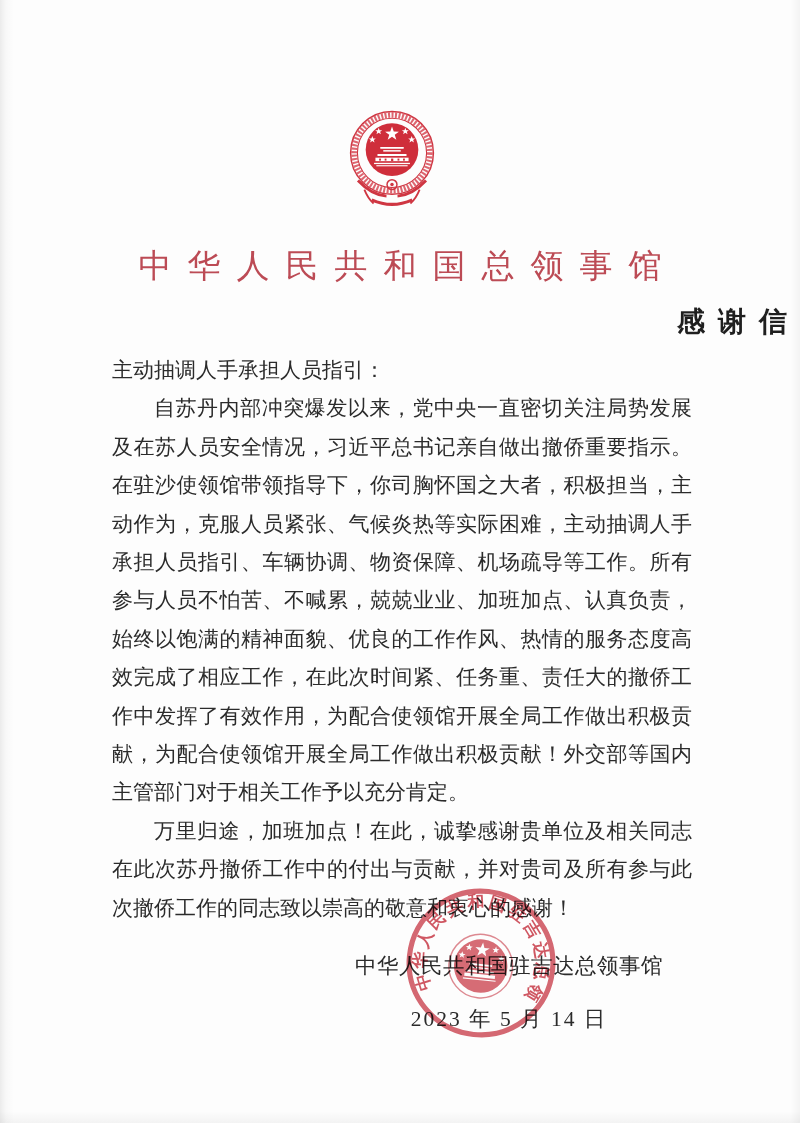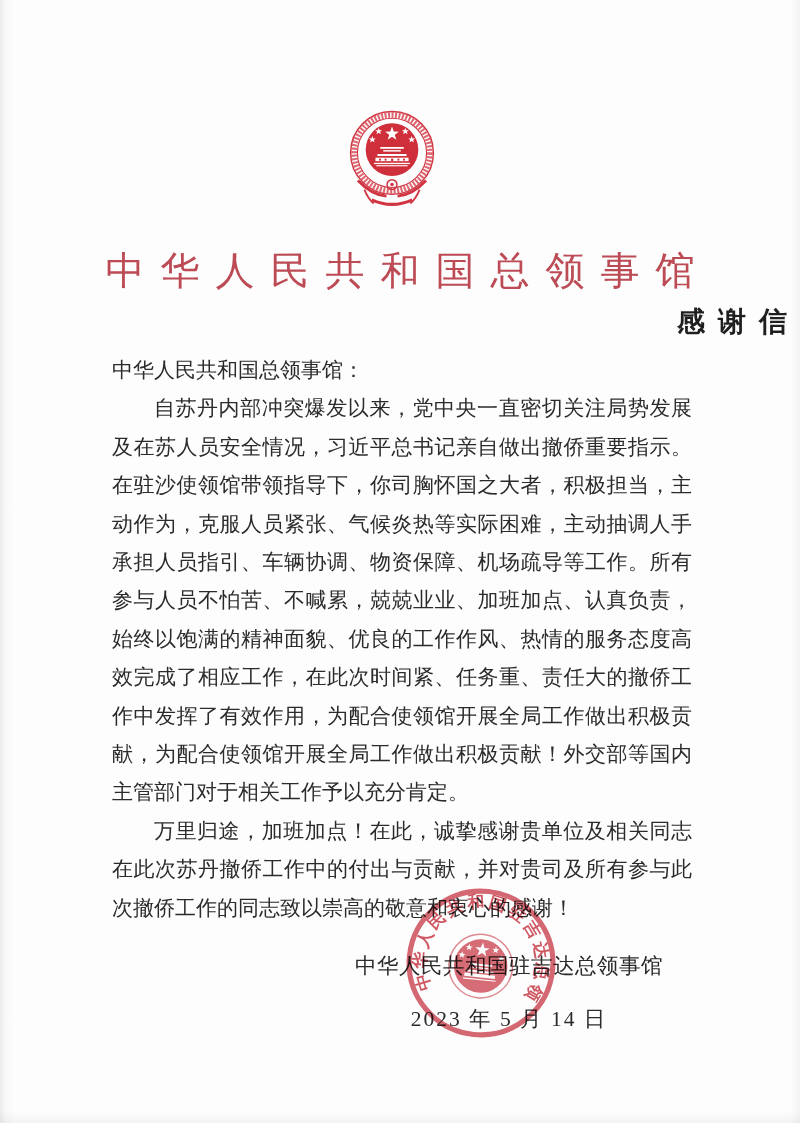--- a/index.html
+++ b/index.html
@@ -20,21 +20,21 @@
   }
   .emblem {
     position: absolute;
     left: 346px; top: 110px;
     width: 92px; height: 106px;
   }
   .org-title {
     position: absolute;
     left: 0; top: 244px; width: 800px;
     text-align: center;
-    font-size: 39px;
+    font-size: 33px;
     color: #bc4b55;
     letter-spacing: 16px;
     text-indent: 16px;
     font-weight: 400;
     font-family: "Liberation Serif", serif;
   }
   .letter-title {
     position: absolute;
     left: 0; top: 303px; width: 800px;
     text-align: right;
@@ -117,21 +117,21 @@
     <path d="M28,97 Q50,107 72,97" fill="none" stroke="#cf3642" stroke-width="3.4"></path>
     <path d="M20,86 Q24,96 30,101" fill="none" stroke="#cf3642" stroke-width="2"></path>
     <path d="M80,86 Q76,96 70,101" fill="none" stroke="#cf3642" stroke-width="2"></path>
   </svg>
 
   <div class="org-title">中华人民共和国总领事馆</div>
 
   <div class="letter-title">感谢信</div>
 
   <div class="letter-body">
-    <p class="salutation">中华人民共和国总领事馆：</p>
+    <p class="salutation">主动抽调人手承担人员指引：</p>
     <p class="para">自苏丹内部冲突爆发以来，党中央一直密切关注局势发展及在苏人员安全情况，习近平总书记亲自做出撤侨重要指示。在驻沙使领馆带领指导下，你司胸怀国之大者，积极担当，主动作为，克服人员紧张、气候炎热等实际困难，主动抽调人手承担人员指引、车辆协调、物资保障、机场疏导等工作。所有参与人员不怕苦、不喊累，兢兢业业、加班加点、认真负责，始终以饱满的精神面貌、优良的工作作风、热情的服务态度高效完成了相应工作，在此次时间紧、任务重、责任大的撤侨工作中发挥了有效作用，为配合使领馆开展全局工作做出积极贡献，为配合使领馆开展全局工作做出积极贡献！外交部等国内主管部门对于相关工作予以充分肯定。</p>
     <p class="para">万里归途，加班加点！在此，诚挚感谢贵单位及相关同志在此次苏丹撤侨工作中的付出与贡献，并对贵司及所有参与此次撤侨工作的同志致以崇高的敬意和衷心的感谢！</p>
   </div>
 
   <div class="closing">
     <div class="signature">中华人民共和国驻吉达总领事馆</div>
     <div class="date">2023 年 5 月 14 日</div>
   </div>
 
   <svg class="seal" viewBox="0 0 150 150" xmlns="http://www.w3.org/2000/svg" aria-hidden="true">

